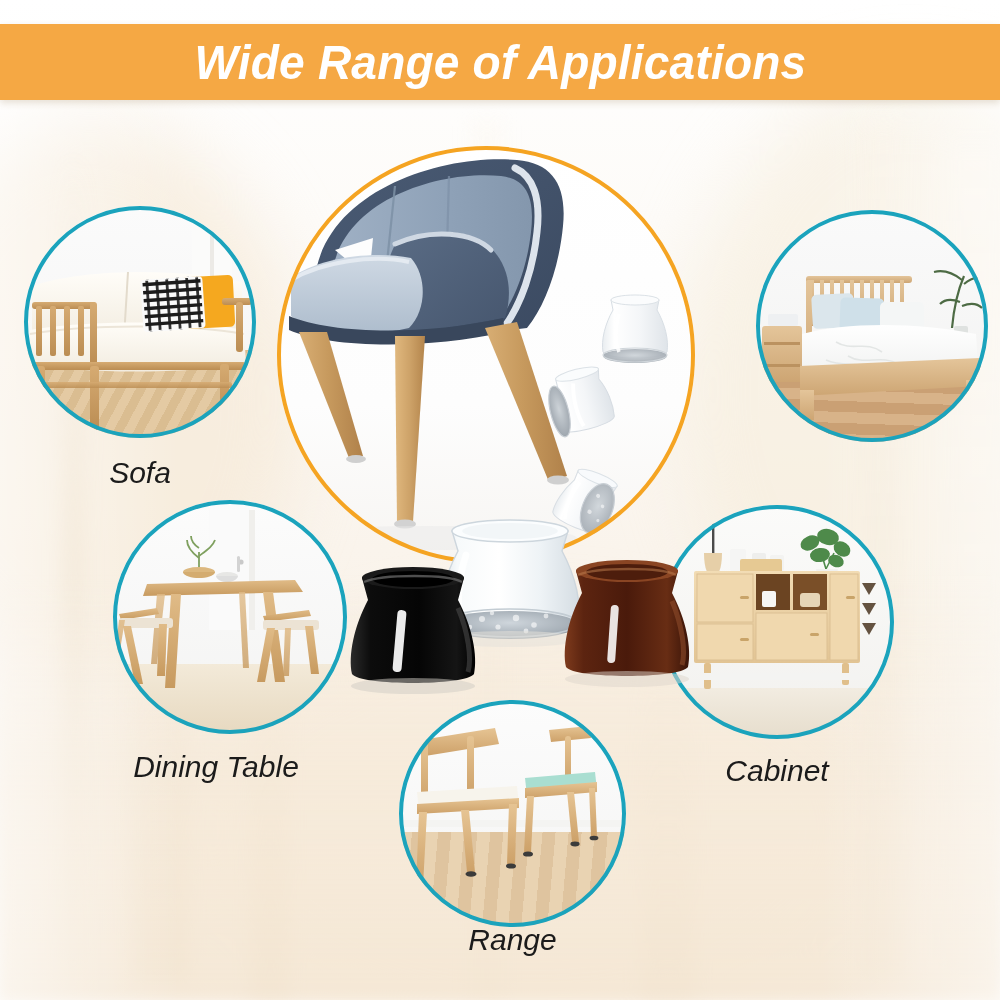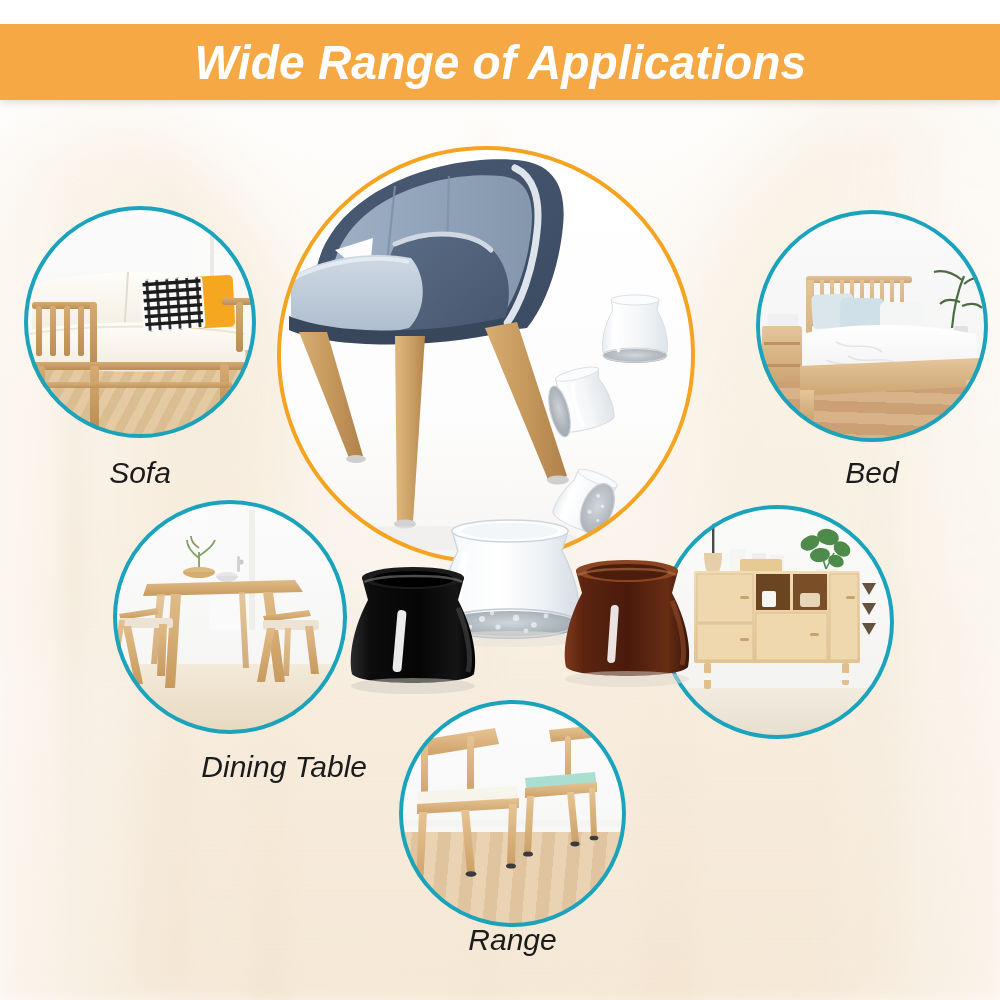--- a/index.html
+++ b/index.html
@@ -418,21 +418,20 @@
           <path d="M 70 150 C 88 158, 104 150, 120 160"></path>
         </g>
 
         <path d="M 44 156 L 224 148 L 224 176 L 44 186 Z" fill="url(#bedWood)"></path>
         <rect x="44" y="180" width="14" height="30" fill="url(#bedWood)"></rect>
         <rect x="210" y="170" width="14" height="26" fill="url(#bedWood)"></rect>
       </svg>
     </div>
   </div>
   <div class="circle-ring" style="left:756px;top:210px;width:232px;height:232px;border:4px solid #1BA3BC;"></div>
-  <div class="caption" style="left:756px;top:458px;width:232px;">Bed</div>
 
   <div class="circle" style="left:113px;top:500px;width:234px;height:234px;">
     <div class="scene din-wall">
       <div class="floor-wood din-floor"></div>
       <svg viewBox="0 0 234 234" width="234" height="234" style="position:absolute;left:0;top:0;">
         <defs>
           <linearGradient id="dinWood" x1="0" y1="0" x2="0" y2="1">
             <stop offset="0%" stop-color="#e0bb87"></stop>
             <stop offset="100%" stop-color="#c79a5f"></stop>
           </linearGradient>
@@ -473,21 +472,21 @@
           <path d="M 150 116 L 196 110 L 198 116 L 152 122 Z" fill="url(#dinWood)"></path>
           <rect x="150" y="120" width="56" height="10" rx="3" fill="#ece3d4"></rect>
           <path d="M 154 128 L 162 128 L 152 182 L 144 182 Z" fill="url(#dinWood)"></path>
           <path d="M 192 126 L 200 126 L 206 174 L 198 174 Z" fill="url(#dinWood)"></path>
           <path d="M 172 128 L 178 128 L 176 176 L 170 176 Z" fill="url(#dinWood)" opacity=".85"></path>
         </g>
       </svg>
     </div>
   </div>
   <div class="circle-ring" style="left:113px;top:500px;width:234px;height:234px;border:4px solid #1BA3BC;"></div>
-  <div class="caption" style="left:93px;top:752px;width:274px;text-align:right;">Dining Table</div>
+  <div class="caption" style="left:79px;top:752px;width:274px;">Dining Table</div>
 
   <div class="circle" style="left:660px;top:505px;width:234px;height:234px;">
     <div class="scene cab-wall">
       <div class="floor-wood cab-floor"></div>
       <svg viewBox="0 0 234 234" width="234" height="234" style="position:absolute;left:0;top:0;">
         <defs>
           <linearGradient id="cabWood" x1="0" y1="0" x2="0" y2="1">
             <stop offset="0%" stop-color="#f2dcb4"></stop>
             <stop offset="100%" stop-color="#e2c493"></stop>
           </linearGradient>
@@ -539,20 +538,21 @@
 
         <g fill="#4a3520" opacity=".85">
           <path d="M 202 78 L 216 78 L 209 90 Z"></path>
           <path d="M 202 98 L 216 98 L 209 110 Z"></path>
           <path d="M 202 118 L 216 118 L 209 130 Z"></path>
         </g>
       </svg>
     </div>
   </div>
   <div class="circle-ring" style="left:660px;top:505px;width:234px;height:234px;border:4px solid #1BA3BC;"></div>
+  <div class="caption" style="left:660px;top:756px;width:234px;">Cabinet</div>
 
   <div class="circle" style="left:399px;top:700px;width:227px;height:227px;">
     <div class="scene ch-wall">
       <div class="floor-wood ch-floor"></div>
       <svg viewBox="0 0 227 227" width="227" height="227" style="position:absolute;left:0;top:0;">
         <defs>
           <linearGradient id="chWood" x1="0" y1="0" x2="0" y2="1">
             <stop offset="0%" stop-color="#e6c493"></stop>
             <stop offset="100%" stop-color="#cda169"></stop>
           </linearGradient>

